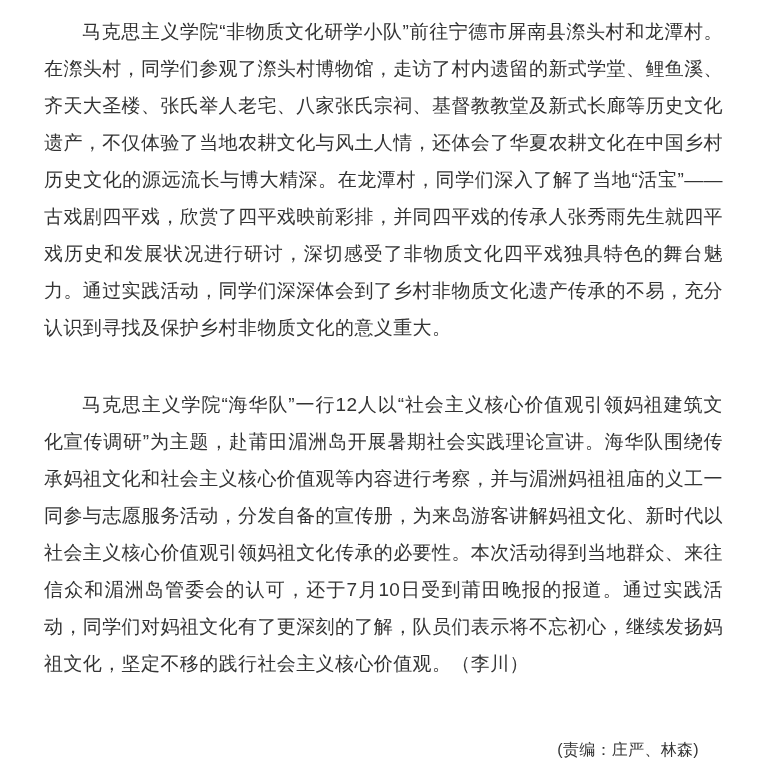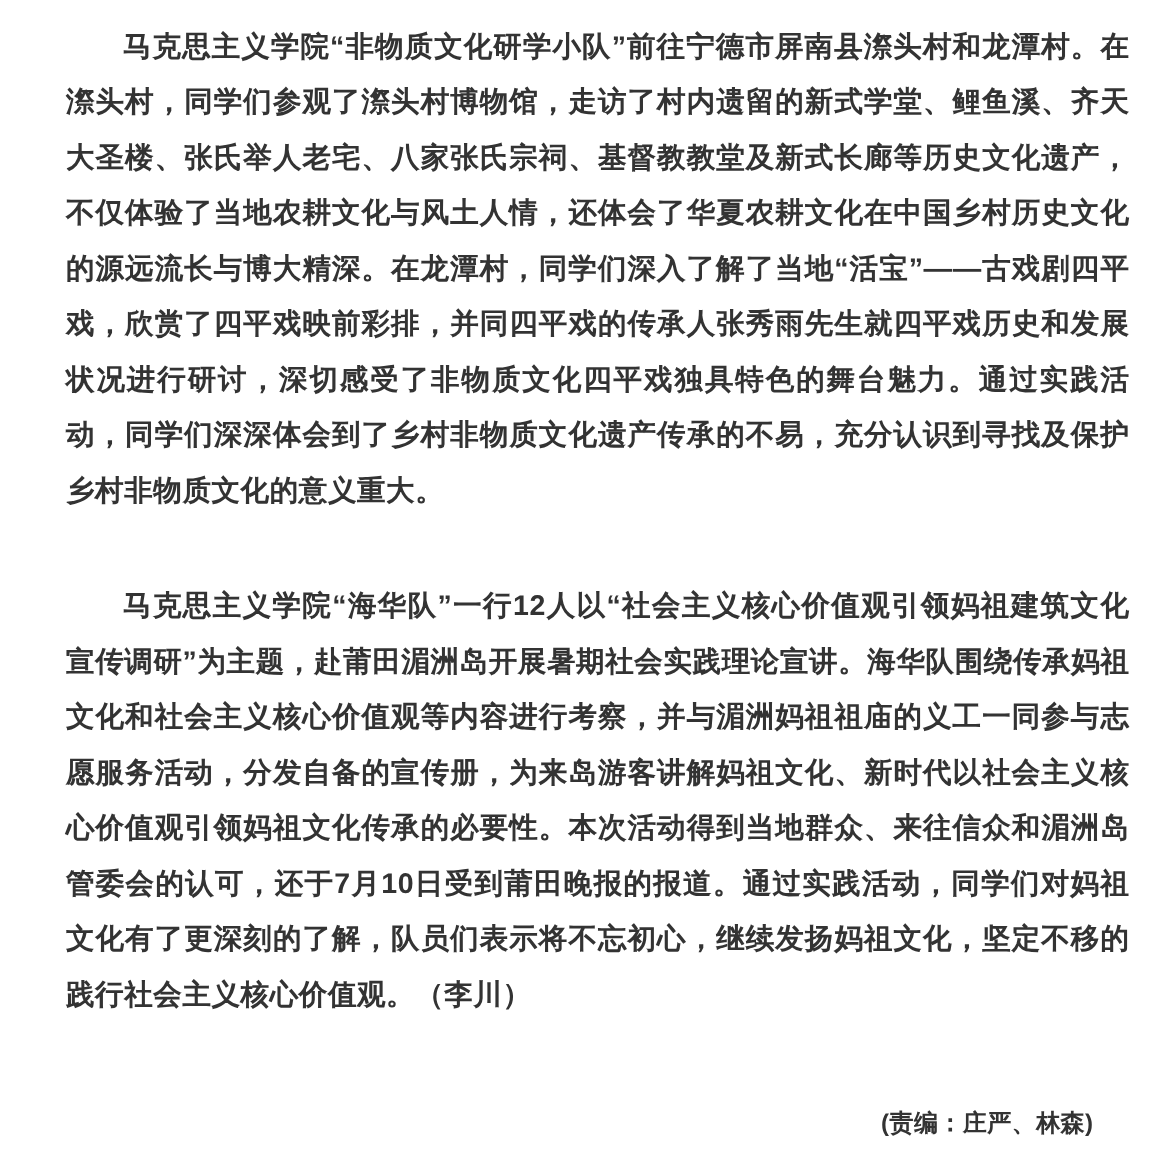--- a/index.html
+++ b/index.html
@@ -9,22 +9,21 @@
   }
   .page {
     position: relative;
     width: 771px;
     height: 770px;
     background: #ffffff;
     overflow: hidden;
     font-family: "Liberation Sans", "DejaVu Sans", sans-serif;
   }
   .article-body {
-    padding: 13px 18px 0 44px;
-    font-weight: bold;
+    padding: 13px 48px 0 44px;
   }
   .para {
     margin: 0;
     font-size: 19px;
     line-height: 37px;
     color: #333333;
     text-align: justify;
     text-indent: 2em;
     letter-spacing: 0.4px;
     word-break: break-all;

